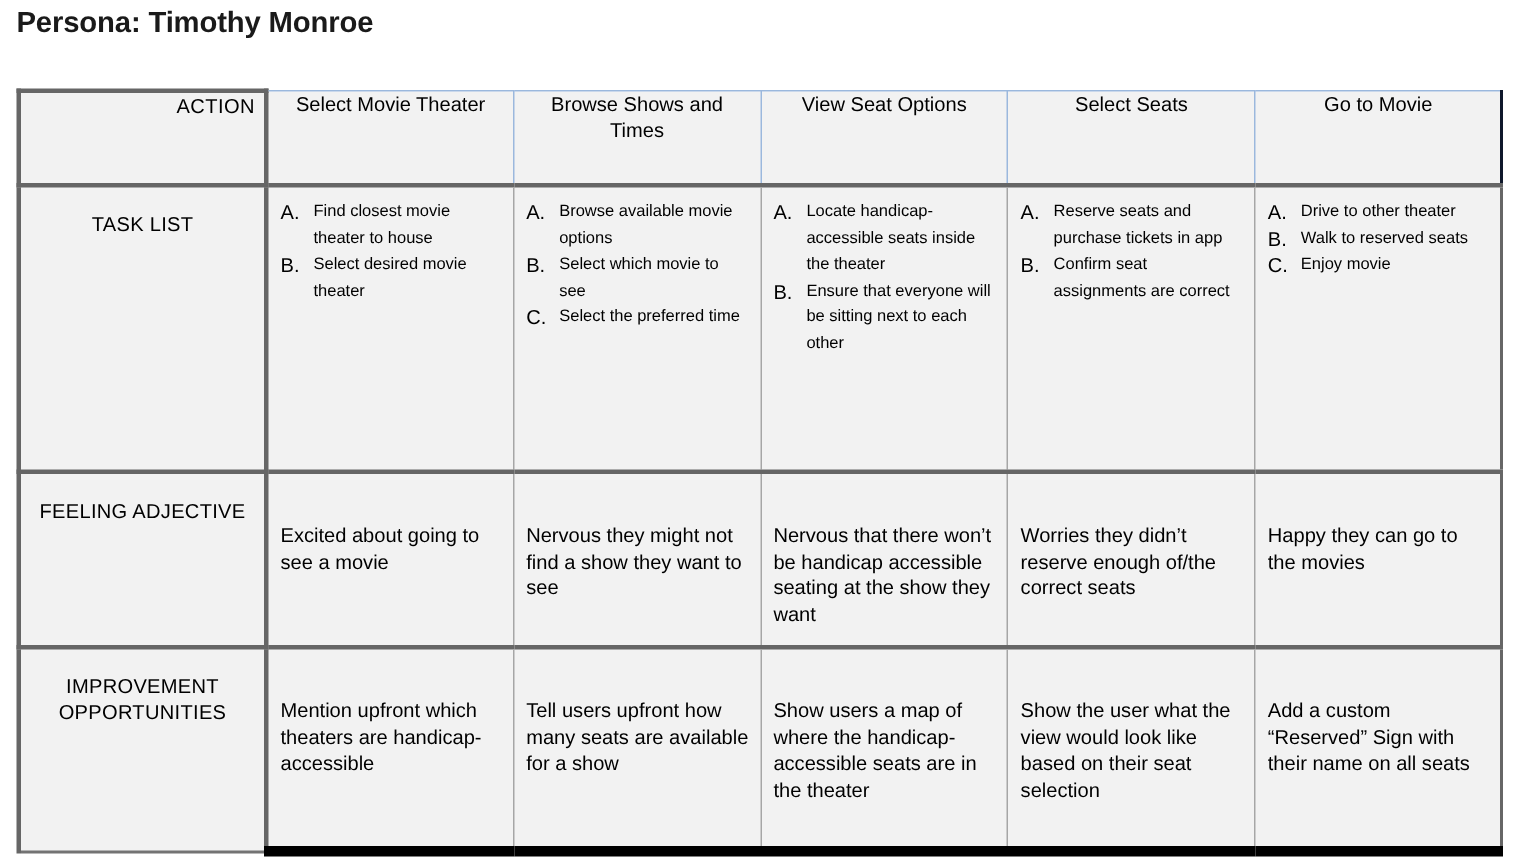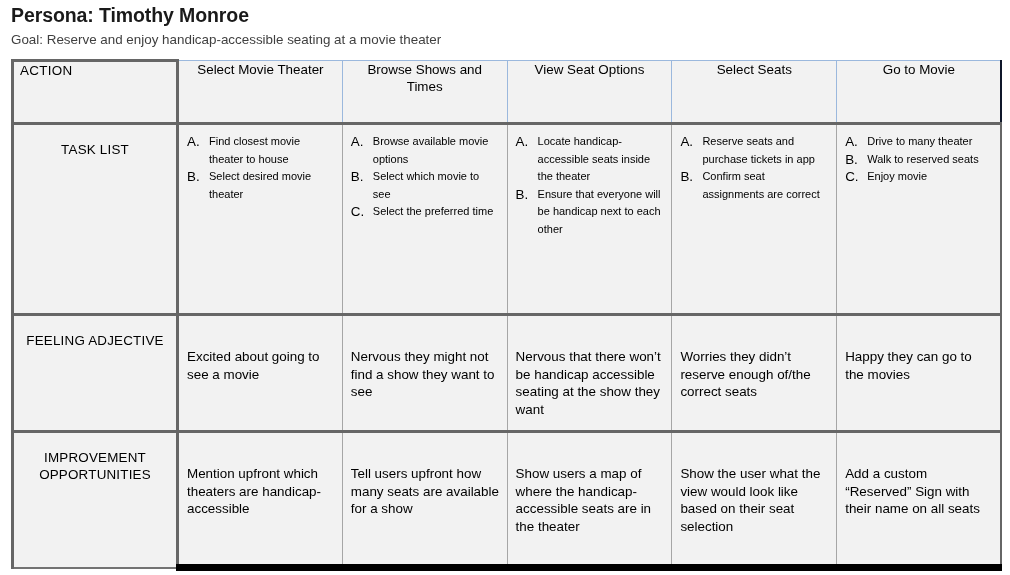--- a/index.html
+++ b/index.html
@@ -67,21 +67,21 @@
 
   
   .hdr-label {
     box-sizing: border-box;
     height: 63px;
     background: #f2f2f2;
     border-top: 3px solid #666666;
     border-left: 3px solid #666666;
     border-right: 3px solid #666666;
     border-bottom: 3px solid #666666;
-    text-align: left;
+    text-align: right;
     vertical-align: middle;
   }
   .hdr-stage {
     box-sizing: border-box;
     height: 63px;
     background: #d2e1f7;
     border-top: 1px solid #9bb8dd;
     border-left: 1px solid #9bb8dd;
     border-right: 1px solid #9bb8dd;
     border-bottom: 3px solid #666666;
@@ -174,21 +174,20 @@
   tr.r-feeling td { height: 117px; }
   tr.r-improve td { height: 136px; }
 </style>
 </head>
 <body>
 
 <div id="page">
 
   <div class="title-block">
     <div class="persona-title">Persona: Timothy Monroe</div>
-    <div class="persona-goal">Goal: Reserve and enjoy handicap-accessible seating at a movie theater</div>
   </div>
 
   <table class="matrix">
     <colgroup>
       <col class="c-label">
       <col class="c-stage">
       <col class="c-stage">
       <col class="c-stage">
       <col class="c-stage">
       <col class="c-stage">
@@ -252,21 +251,21 @@
           </td>
           <td class="body-cell">
             <div class="cell-inner">
               <ul class="tasklist">
                 <li>
                   <span class="marker">A.</span>
                   <span class="item-text">Locate handicap-accessible seats inside the theater</span>
                 </li>
                 <li>
                   <span class="marker">B.</span>
-                  <span class="item-text">Ensure that everyone will be handicap next to each other</span>
+                  <span class="item-text">Ensure that everyone will be sitting next to each other</span>
                 </li>
               </ul>
             </div>
           </td>
           <td class="body-cell">
             <div class="cell-inner">
               <ul class="tasklist">
                 <li>
                   <span class="marker">A.</span>
                   <span class="item-text">Reserve seats and purchase tickets in app</span>
@@ -276,21 +275,21 @@
                   <span class="item-text">Confirm seat assignments are correct</span>
                 </li>
               </ul>
             </div>
           </td>
           <td class="body-cell last">
             <div class="cell-inner">
               <ul class="tasklist">
                 <li>
                   <span class="marker">A.</span>
-                  <span class="item-text">Drive to many theater</span>
+                  <span class="item-text">Drive to other theater</span>
                 </li>
                 <li>
                   <span class="marker">B.</span>
                   <span class="item-text">Walk to reserved seats</span>
                 </li>
                 <li>
                   <span class="marker">C.</span>
                   <span class="item-text">Enjoy movie</span>
                 </li>
               </ul>

